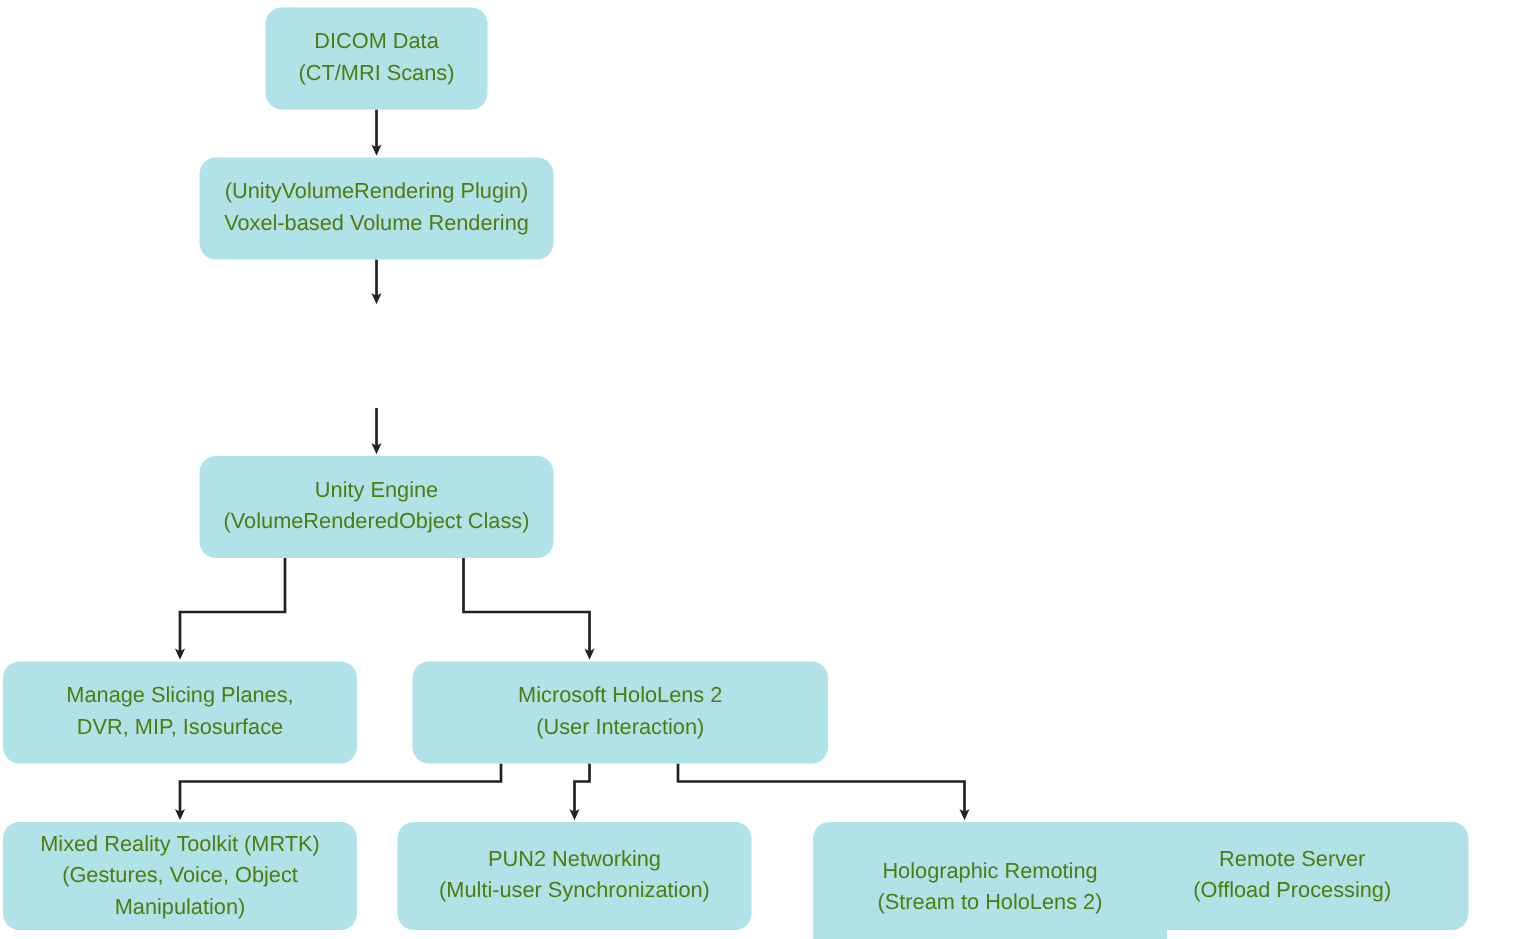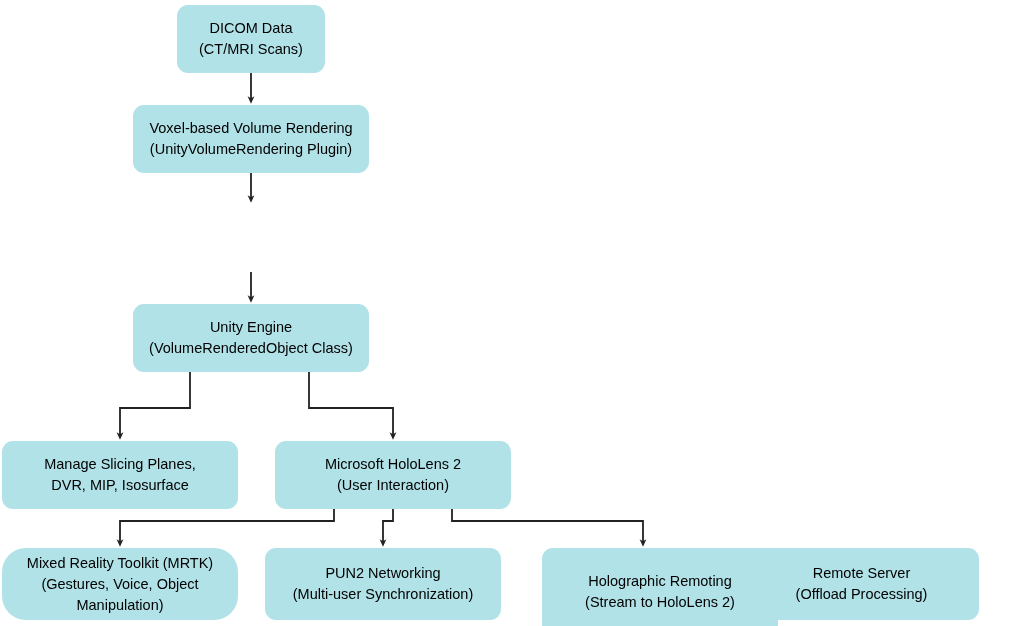--- a/index.html
+++ b/index.html
@@ -30,21 +30,21 @@
   .node {
     position: absolute;
     box-sizing: border-box;
     background: #b1e2e8;
     border-radius: 11px;
     display: flex;
     flex-direction: column;
     align-items: center;
     justify-content: center;
     text-align: center;
-    color: #000000;
+    color: #4d7c0f;
     font-size: 14.5px;
     line-height: 21px;
     padding: 2px 6px;
   }
   .node .line {
     display: block;
     white-space: nowrap;
   }
 </style>
 </head>
@@ -80,41 +80,41 @@
 
     <path d="M 762 584 L 782 584" stroke="#222222" stroke-width="1.8" fill="none" marker-end="url(#arrowheadH)"></path>
   </svg>
 
   <div class="node" style="left:177px; top:5px; width:148px; height:68px;">
     <span class="line">DICOM Data</span>
     <span class="line">(CT/MRI Scans)</span>
   </div>
 
   <div class="node" style="left:133px; top:105px; width:236px; height:68px;">
+    <span class="line">(UnityVolumeRendering Plugin)</span>
     <span class="line">Voxel-based Volume Rendering</span>
-    <span class="line">(UnityVolumeRendering Plugin)</span>
   </div>
 
 
   <div class="node" style="left:133px; top:304px; width:236px; height:68px;">
     <span class="line">Unity Engine</span>
     <span class="line">(VolumeRenderedObject Class)</span>
   </div>
 
   <div class="node" style="left:2px; top:441px; width:236px; height:68px;">
     <span class="line">Manage Slicing Planes,</span>
     <span class="line">DVR, MIP, Isosurface</span>
   </div>
 
-  <div class="node" style="left:275px; top:441px; width:236px; height:68px;">
+  <div class="node" style="left:275px; top:441px; width:277px; height:68px;">
     <span class="line">Microsoft HoloLens 2</span>
     <span class="line">(User Interaction)</span>
   </div>
 
-  <div class="node" style="left:2px; top:548px; width:236px; height:72px;border-radius:24px;">
+  <div class="node" style="left:2px; top:548px; width:236px; height:72px;">
     <span class="line">Mixed Reality Toolkit (MRTK)</span>
     <span class="line">(Gestures, Voice, Object</span>
     <span class="line">Manipulation)</span>
   </div>
 
   <div class="node" style="left:265px; top:548px; width:236px; height:72px;">
     <span class="line">PUN2 Networking</span>
     <span class="line">(Multi-user Synchronization)</span>
   </div>
 

